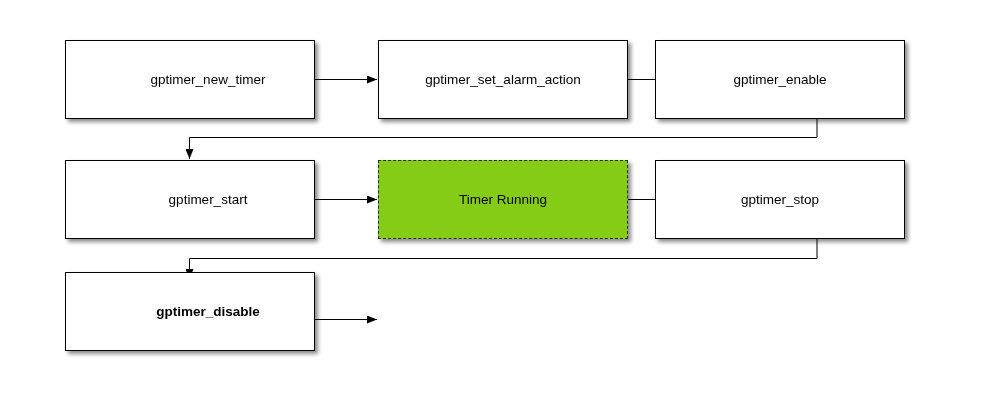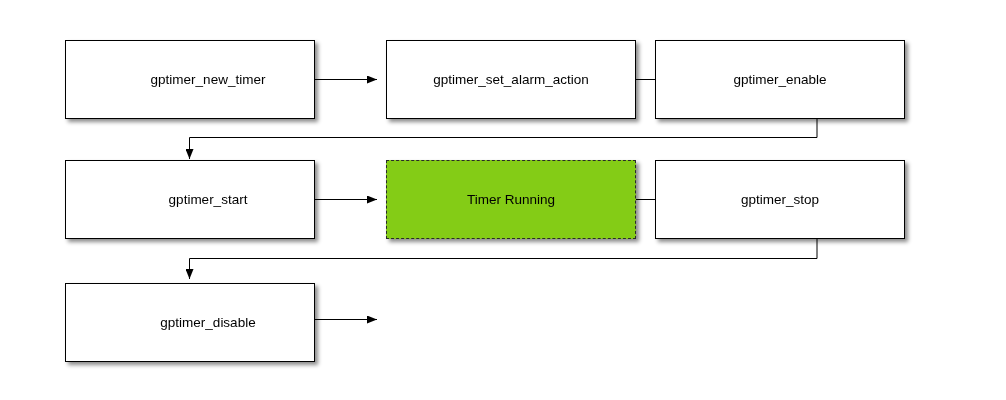--- a/index.html
+++ b/index.html
@@ -38,26 +38,26 @@
     font-size: 13.5px;
     line-height: 22px;
     color: #000000;
   }
   .node.highlight {
     background: #84cc16;
     border: 1.6px dashed #2a2a2a;
   }
   
   .col-1 { left: 65px; padding-left: 36px; }
-  .col-2 { left: 378px; margin-left: 8px; }
+  .col-2 { left: 378px; }
   .col-3 { left: 655px; }
   
   .row-1 { top: 40px; }
   .row-2 { top: 160px; }
-  .row-3 { top: 283px; }
+  .row-3 { top: 272px; font-weight: bold; }
 </style>
 </head>
 <body>
 
 <div class="canvas">
 
   <svg class="connector-layer" width="1006" height="400" viewBox="0 0 1006 400">
     <defs>
       <marker id="arrowhead" viewBox="0 0 10 8" refX="10" refY="4" markerWidth="10" markerHeight="8" orient="auto">
         <path d="M0,0 L10,4 L0,8 Z" fill="#000000"></path>

